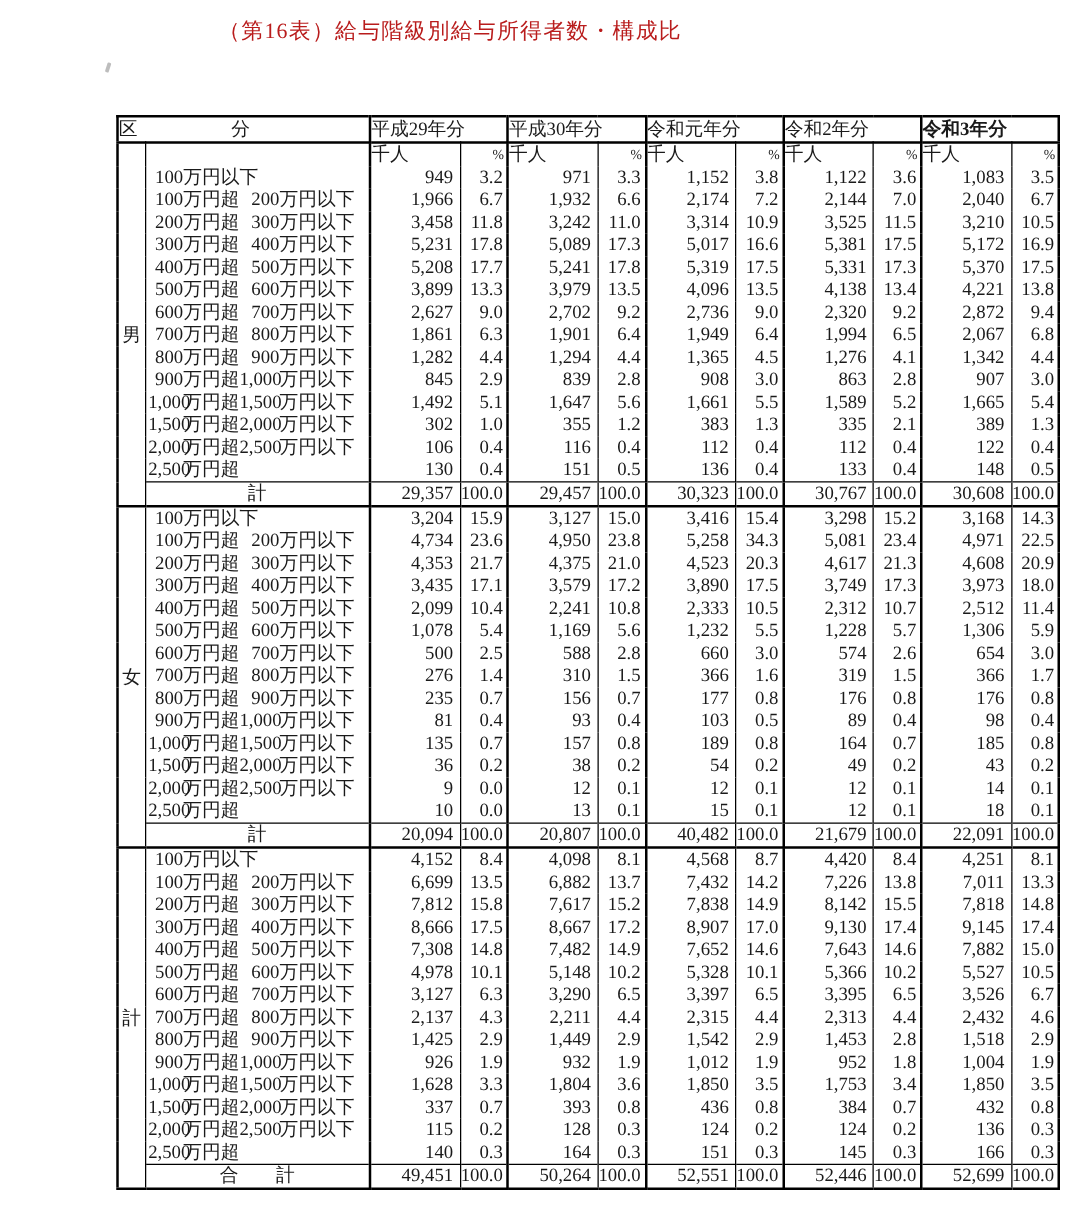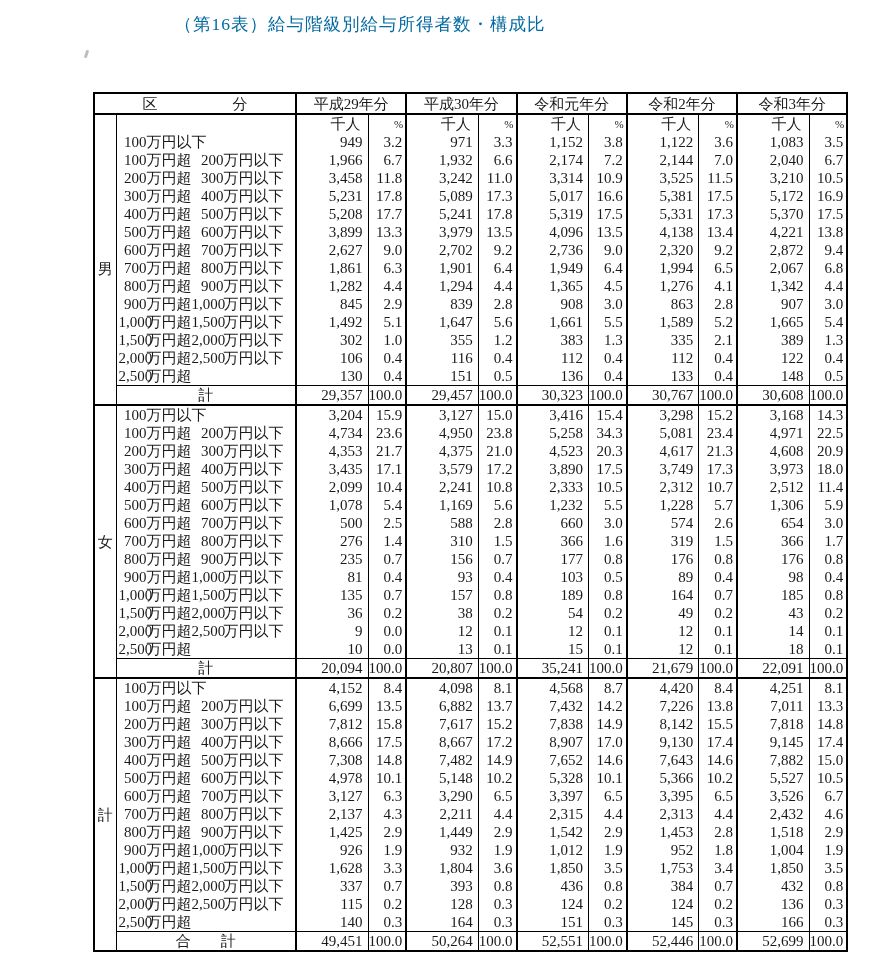--- a/index.html
+++ b/index.html
@@ -3,46 +3,46 @@
 <meta charset="utf-8">
 <style>
   html,body{margin:0;padding:0;}
   body{
     width:870px;height:970px;background:#ffffff;position:relative;
     font-family:"Liberation Serif","DejaVu Serif",serif;color:#1a1a1a;
     overflow:hidden;
   }
   .page-title{
     position:absolute;left:0;top:12px;width:720px;text-align:center;
-    font-size:17.5px;letter-spacing:1px;color:#0369a1;
+    font-size:17.5px;letter-spacing:1px;color:#b91c1c;
   }
   .stray-mark{
     position:absolute;left:85px;top:50px;width:3px;height:8px;
     background:#9a9a9a;transform:rotate(18deg);opacity:.65;border-radius:1px;
   }
   table.main{
     position:absolute;left:93px;top:92px;
     border-collapse:collapse;table-layout:fixed;
     border:2px solid #000;
   }
   td,th{
     padding:0;margin:0;height:18px;line-height:18px;font-size:15px;
     font-weight:normal;white-space:nowrap;overflow:hidden;
   }
-  tr.h1 th{height:19px;border-bottom:2px solid #000;text-align:center;}
+  tr.h1 th{height:19px;border-bottom:2px solid #000;text-align:left;}
   th.kubun{border-right:2px solid #000;letter-spacing:0;}
   th.yh{border-right:2px solid #000;}
-  th.yh:last-child{border-right:none;}
+  th.yh:last-child{border-right:none;font-weight:bold;}
   .c-g{border-right:1px solid #000;}
   .c-b{border-right:2px solid #000;}
   .c-n{border-right:1px solid #000;}
   .c-p{border-right:2px solid #000;}
   td.num{text-align:right;padding-right:5px;}
   td.pct{text-align:right;padding-right:3px;}
-  td.unitlbl{text-align:right;padding-right:7px;}
+  td.unitlbl{text-align:left;padding-right:7px;}
   td.pctlbl{text-align:right;padding-right:2px;font-size:11px;line-height:17px;}
   td.bracket{padding-left:2px;}
   .lo-num{display:inline-block;width:28px;text-align:right;}
   .lo-unit{display:inline-block;}
   .hi-num{display:inline-block;width:32px;text-align:right;}
   .hi-unit{display:inline-block;}
   td.gcell{text-align:center;border-bottom:2px solid #000;}
   tr.subtotal td{border-top:1px solid #000;border-bottom:2px solid #000;}
   td.total-label{text-align:center;}
 </style>
@@ -470,21 +470,21 @@
         <td class="c-p pct">0.1</td>
         <td class="c-n num">18</td>
         <td class="c-p pct">0.1</td>
       </tr>
       <tr class="subtotal">
         <td class="c-b total-label">計</td>
         <td class="c-n num">20,094</td>
         <td class="c-p pct">100.0</td>
         <td class="c-n num">20,807</td>
         <td class="c-p pct">100.0</td>
-        <td class="c-n num">35,241</td>
+        <td class="c-n num">40,482</td>
         <td class="c-p pct">100.0</td>
         <td class="c-n num">21,679</td>
         <td class="c-p pct">100.0</td>
         <td class="c-n num">22,091</td>
         <td class="c-p pct">100.0</td>
       </tr>
       <tr>
         <td class="c-g gcell" rowspan="15">計</td>
         <td class="c-b bracket"><span class="lo-num">100</span><span class="lo-unit">万円以下</span><span class="hi-num"></span><span class="hi-unit"></span></td>
         <td class="c-n num">4,152</td>

